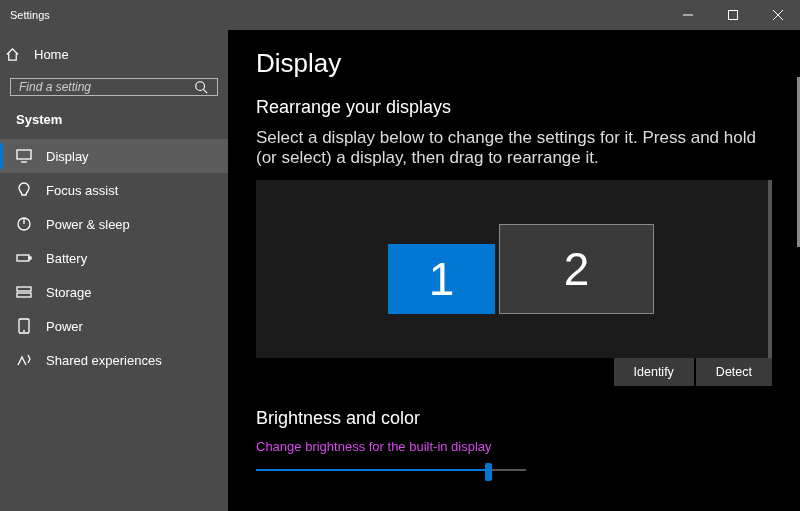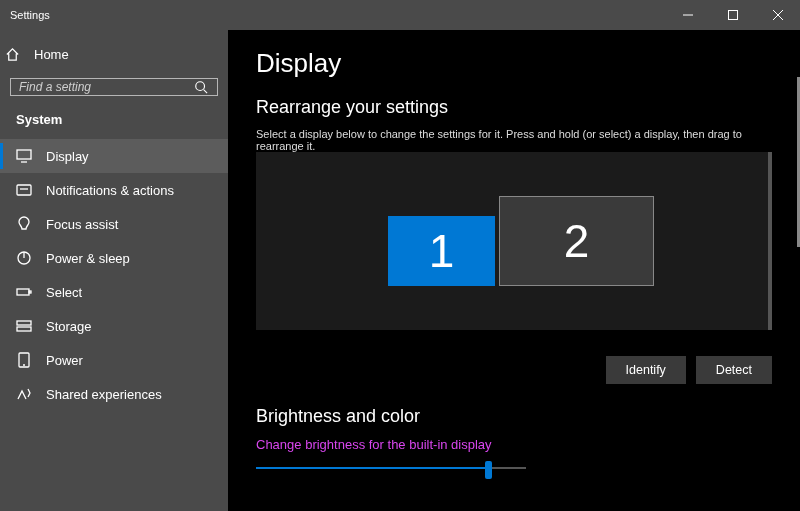--- a/index.html
+++ b/index.html
@@ -24,28 +24,28 @@
   .nav-item { display: flex; align-items: center; height: 34px; padding-left: 16px; gap: 14px; font-size: 13px; cursor: pointer; position: relative; }
   .nav-item.active { background: rgba(255,255,255,0.10); }
   .nav-item.active::before { content: ""; position: absolute; left: 0; top: 4px; bottom: 4px; width: 3px; background: #0078d4; }
   .nav-icon { width: 16px; height: 16px; display: inline-flex; align-items: center; justify-content: center; }
   .nav-icon svg { stroke: #fff; stroke-width: 1.3; fill: none; }
 
   
   .main { position: absolute; top: 30px; left: 228px; right: 0; bottom: 0; background: #000; padding: 18px 28px 0 28px; overflow: hidden; }
   h1.page-title { font-weight: 400; font-size: 26px; margin-bottom: 18px; }
   h2.section { font-weight: 400; font-size: 18px; margin-bottom: 10px; }
-  .hint { font-size: 11px; color: #ddd; }
+  .hint { font-size: 17px; color: #ddd; margin-bottom: 12px; }
 
   .arrange-canvas { background: #1b1b1b; height: 178px; position: relative; border-right: 4px solid #555; padding: 0; }
   .monitor { position: absolute; display: flex; align-items: center; justify-content: center; font-size: 46px; font-weight: 300; color: #fff; border: 1px solid #888; cursor: pointer; }
   .monitor.one { background: #0078d4; left: 132px; top: 64px; width: 107px; height: 70px; border-color: #0078d4; }
   .monitor.two { background: #3a3a3a; left: 243px; top: 44px; width: 155px; height: 90px; }
 
-  .btn-row { display: flex; justify-content: flex-end; gap: 10px; margin-top: 26px; margin-bottom: 22px; }
+  .btn-row { display: flex; justify-content: flex-end; gap: 2px; margin-top: 0; margin-bottom: 22px; }
   .btn { background: #3a3a3a; color: #fff; border: none; height: 28px; padding: 0 20px; font-size: 12.5px; cursor: pointer; }
 
   .sub-label { font-size: 13px; color: #d946ef; margin-bottom: 6px; }
   .slider { width: 270px; height: 20px; position: relative; margin-bottom: 14px; }
   .slider-track { position: absolute; top: 9px; left: 0; right: 0; height: 2px; background: #555; }
   .slider-fill { position: absolute; top: 9px; left: 0; height: 2px; background: #0078d4; width: 86%; }
   .slider-thumb { position: absolute; top: 3px; left: calc(86% - 3px); width: 7px; height: 18px; background: #0078d4; border-radius: 2px; }
 
   
   .scroll-hint { position: absolute; right: 0; top: 47px; width: 3px; height: 170px; background: #888; }
@@ -101,29 +101,20 @@
       <span class="nav-icon">
           <svg width="16" height="14" viewBox="0 0 16 14">
             <rect x="1" y="1" width="14" height="9"></rect>
             <line x1="5" y1="13" x2="11" y2="13"></line>
           </svg>
         </span>
       <span>Display</span>
     </li>
     <li class="nav-item">
       <span class="nav-icon">
-          <svg width="16" height="14" viewBox="0 0 16 14">
-            <rect x="1" y="2" width="14" height="10" rx="1"></rect>
-            <line x1="4" y1="6" x2="12" y2="6"></line>
-          </svg>
-        </span>
-      <span>Notifications &amp; actions</span>
-    </li>
-    <li class="nav-item">
-      <span class="nav-icon">
           <svg width="16" height="16" viewBox="0 0 16 16">
             <path d="M8 1a5 5 0 015 5c0 3-3 4-3 7H6c0-3-3-4-3-7a5 5 0 015-5z"></path>
           </svg>
         </span>
       <span>Focus assist</span>
     </li>
     <li class="nav-item">
       <span class="nav-icon">
           <svg width="16" height="16" viewBox="0 0 16 16">
             <circle cx="8" cy="8" r="6"></circle>
@@ -132,21 +123,21 @@
         </span>
       <span>Power &amp; sleep</span>
     </li>
     <li class="nav-item">
       <span class="nav-icon">
           <svg width="16" height="12" viewBox="0 0 16 12">
             <rect x="1" y="3" width="12" height="6"></rect>
             <rect x="13" y="5" width="2" height="2"></rect>
           </svg>
         </span>
-      <span>Select</span>
+      <span>Battery</span>
     </li>
     <li class="nav-item">
       <span class="nav-icon">
           <svg width="16" height="14" viewBox="0 0 16 14">
             <rect x="1" y="2" width="14" height="4"></rect>
             <rect x="1" y="8" width="14" height="4"></rect>
           </svg>
         </span>
       <span>Storage</span>
     </li>
@@ -166,21 +157,21 @@
           </svg>
         </span>
       <span>Shared experiences</span>
     </li>
   </ul>
 </div>
 
 <div class="main">
   <h1 class="page-title">Display</h1>
 
-  <h2 class="section">Rearrange your settings</h2>
+  <h2 class="section">Rearrange your displays</h2>
   <div class="hint">Select a display below to change the settings for it. Press and hold (or select) a display, then drag to rearrange it.</div>
 
   <div class="arrange-canvas">
     <div class="monitor one">
         <span>1</span>
       </div>
     <div class="monitor two">
         <span>2</span>
       </div>
   </div>

